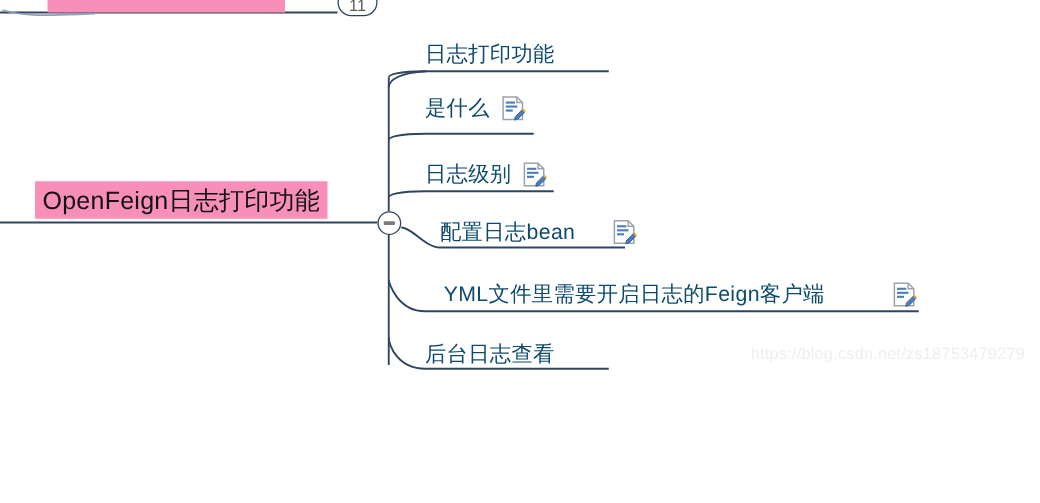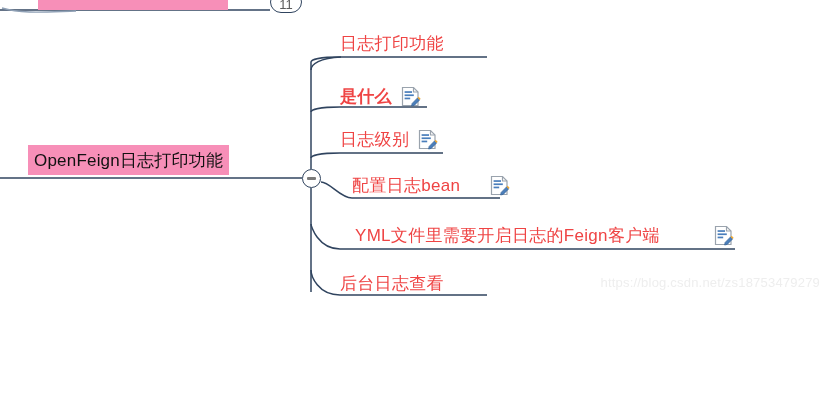--- a/index.html
+++ b/index.html
@@ -41,21 +41,21 @@
   }
   .root-node {
     left: 28px;
     top: 145px;
     height: 30px;
     padding: 0 6px;
     display: flex;
     align-items: center;
   }
   .root-node .txt {
-    font-size: 17px;
+    font-size: 20px;
     color: #111111;
     letter-spacing: 0.2px;
   }
 
   
   .top-node {
     left: 38px;
     top: -20px;
     height: 30px;
     width: 190px;
@@ -85,21 +85,21 @@
 
   
   .child {
     position: absolute;
     display: flex;
     align-items: center;
     height: 28px;
   }
   .child .txt {
     font-size: 17px;
-    color: #ef4444;
+    color: #0c4a6e;
     letter-spacing: 0.3px;
   }
   .child .note-icon {
     margin-left: 9px;
     display: block;
     width: 20px;
     height: 21px;
   }
 
   
@@ -181,21 +181,21 @@
   </div>
 
   <div class="collapse-btn">
     <span class="minus"></span>
   </div>
 
   <div class="child" style="left:340px; top:29px;">
     <span class="txt">日志打印功能</span>
   </div>
 
-  <div class="child" style="left:340px; top:82px;font-weight:bold;">
+  <div class="child" style="left:340px; top:72px;">
     <span class="txt">是什么</span>
     <span class="note-icon">
       <svg viewBox="0 0 20 21" xmlns="http://www.w3.org/2000/svg">
         <path d="M1.5 1.5 H12.5 L17 6 V19.5 H1.5 Z" fill="#ffffff" stroke="#9aa3ad" stroke-width="1.2"></path>
         <path d="M12.5 1.5 L12.5 6 L17 6" fill="none" stroke="#9aa3ad" stroke-width="1.2"></path>
         <rect x="3.6" y="5.2" width="7.4" height="1.7" fill="#4a7ebb"></rect>
         <rect x="3.6" y="8.4" width="9.2" height="1.7" fill="#4a7ebb"></rect>
         <rect x="3.6" y="11.6" width="5.6" height="1.7" fill="#4a7ebb"></rect>
         <path d="M11.2 17.4 L16.6 11.9 L18.6 13.9 L13.2 19.4 L10.6 20 Z" fill="#4a7ebb" stroke="#3a6699" stroke-width="0.8"></path>
         <path d="M16.6 11.9 L18.6 13.9 L19.6 12.8 L17.6 10.8 Z" fill="#f0a830"></path>

